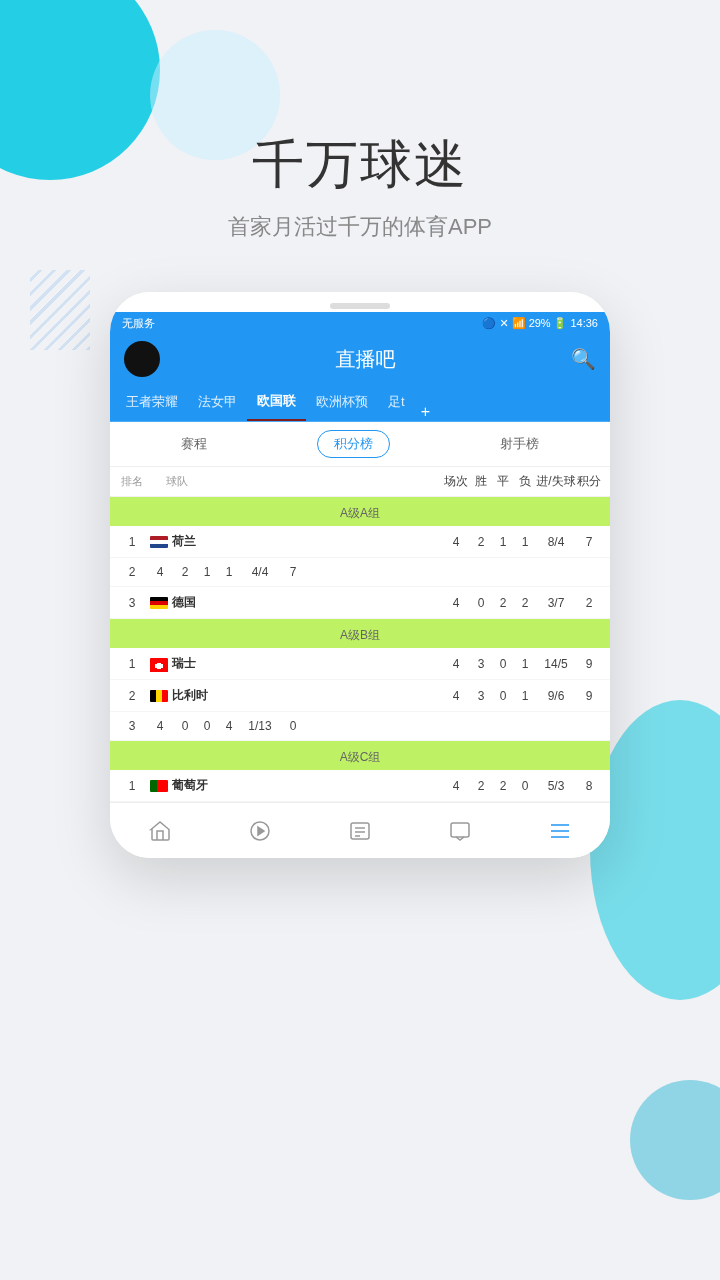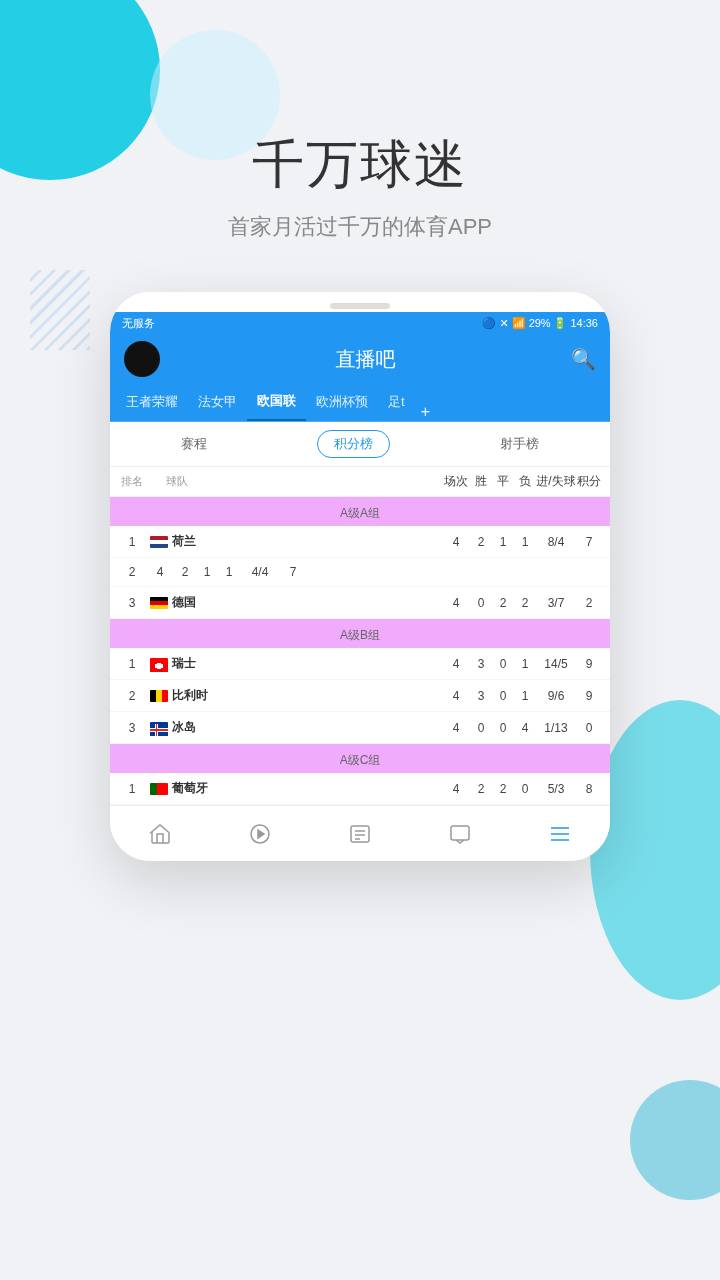--- a/index.html
+++ b/index.html
@@ -162,21 +162,21 @@
       color: rgba(255,255,255,0.85);
       font-size: 13px;
       padding: 0 10px;
       height: 38px;
       display: flex;
       align-items: center;
       white-space: nowrap;
     }
     .nav-tab.active {
       color: white;
-      border-bottom: 2px solid #0369a1;
+      border-bottom: 2px solid #7f1d1d;
       font-weight: 600;
     }
     .nav-tab-plus {
       color: white;
       font-size: 16px;
       padding: 0 6px;
     }
 
     
     .sub-tabs {
@@ -213,21 +213,21 @@
     .col-d { width: 22px; text-align: center; }
     .col-l { width: 22px; text-align: center; }
     .col-gd { width: 40px; text-align: center; }
     .col-pts { width: 26px; text-align: center; }
 
     .group-header {
       text-align: center;
       padding: 8px 4px 4px;
       font-size: 12px;
       color: #666;
-      background: #f0abfc;
+      background: #bef264;
     }
     .table-row {
       display: flex;
       align-items: center;
       padding: 7px 8px;
       border-bottom: 1px solid #f5f5f5;
       background: white;
     }
     .flag {
       display: inline-block;
@@ -408,32 +408,20 @@
     </div>
     <div class="col-played cell">4</div>
     <div class="col-w cell">3</div>
     <div class="col-d cell">0</div>
     <div class="col-l cell">1</div>
     <div class="col-gd cell">9/6</div>
     <div class="col-pts cell">9</div>
   </div>
   <div class="table-row">
     <div class="col-rank cell">3</div>
-    <div class="team-col">
-      <span class="flag flag-is">
-        <svg width="18" height="12" viewBox="0 0 18 12">
-            <rect width="18" height="12" fill="#003897"></rect>
-            <rect x="0" y="4" width="18" height="4" fill="white"></rect>
-            <rect x="5" y="0" width="3" height="12" fill="white"></rect>
-            <rect x="0" y="5" width="18" height="2" fill="#D72828"></rect>
-            <rect x="6" y="0" width="1" height="12" fill="#D72828"></rect>
-          </svg>
-      </span>
-      <span class="team-name">冰岛</span>
-    </div>
     <div class="col-played cell">4</div>
     <div class="col-w cell">0</div>
     <div class="col-d cell">0</div>
     <div class="col-l cell">4</div>
     <div class="col-gd cell">1/13</div>
     <div class="col-pts cell">0</div>
   </div>
 
   <div class="group-header">A级C组</div>
   <div class="table-row">

